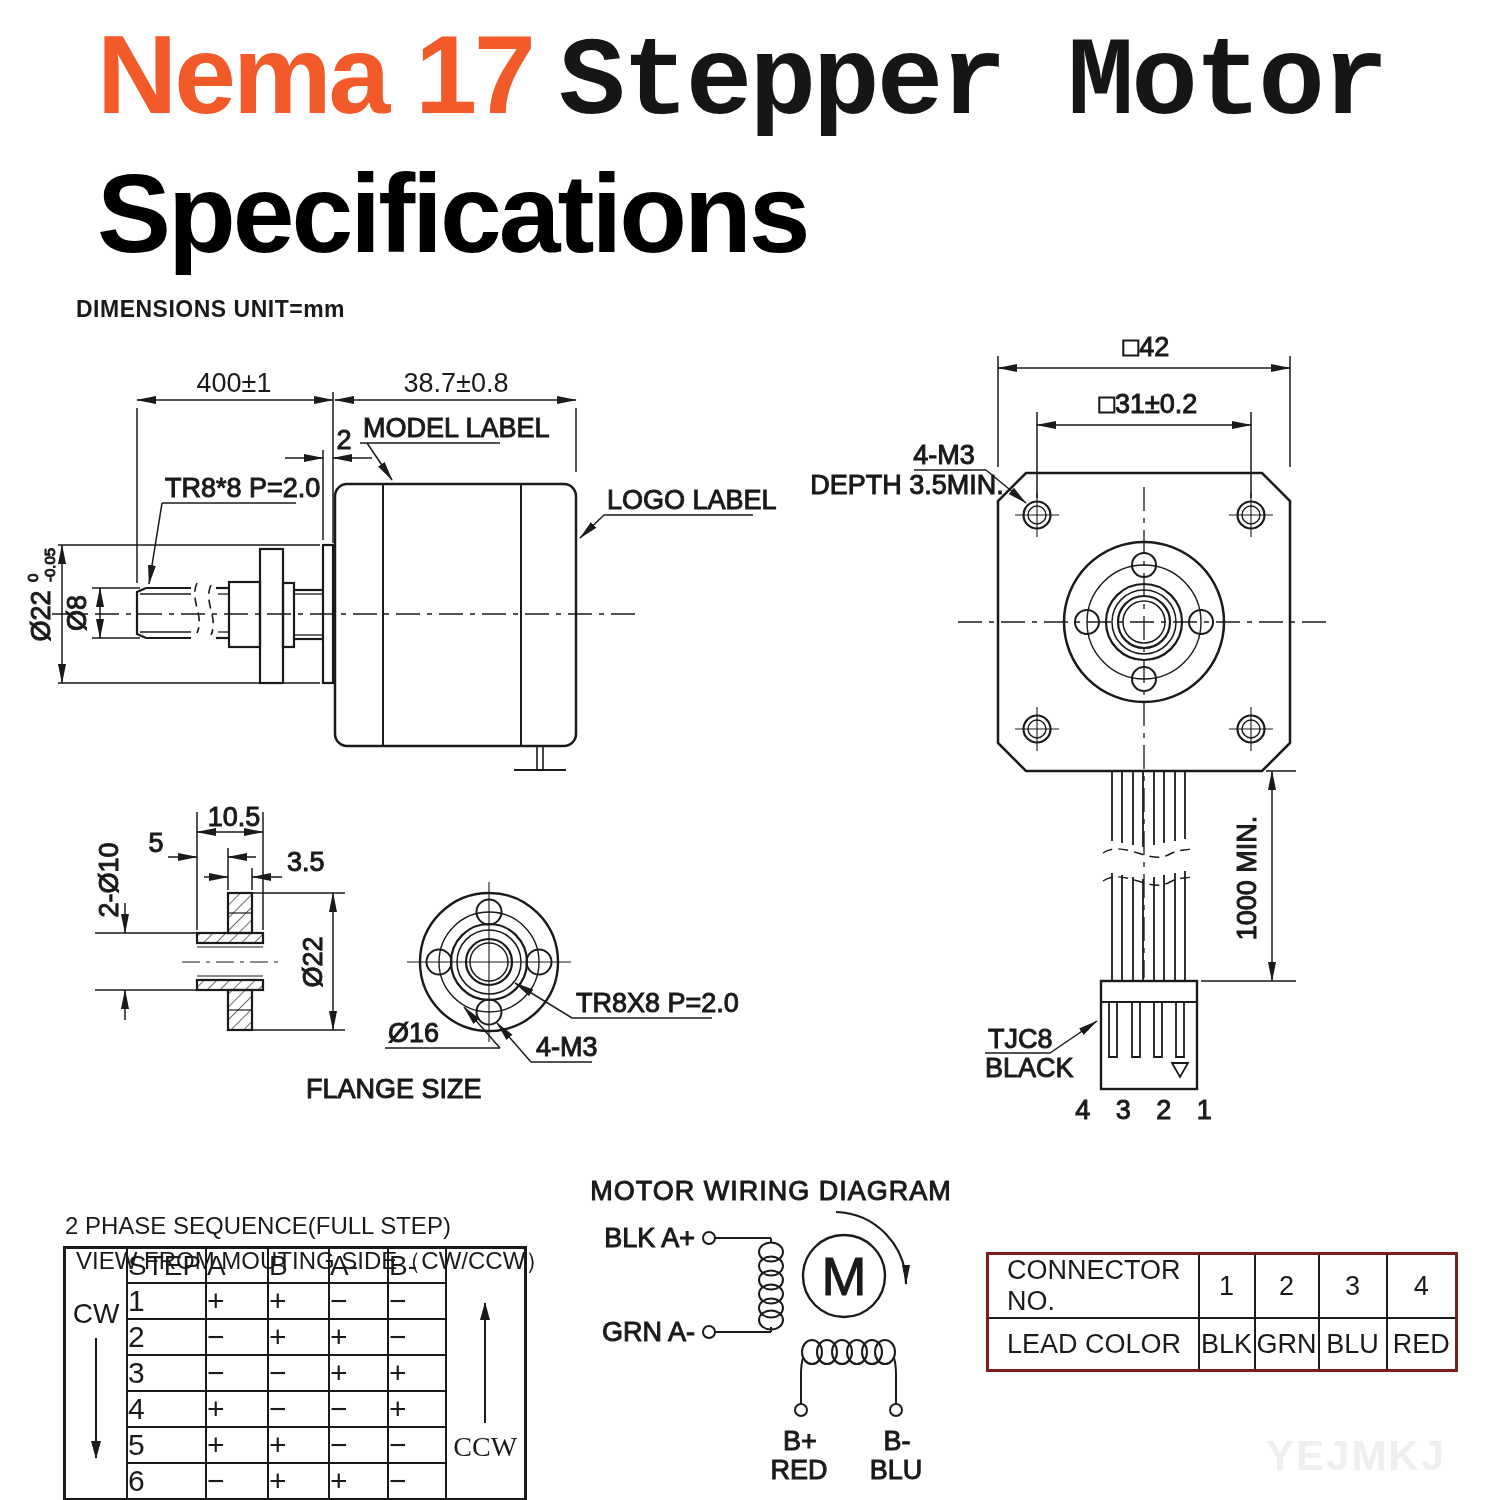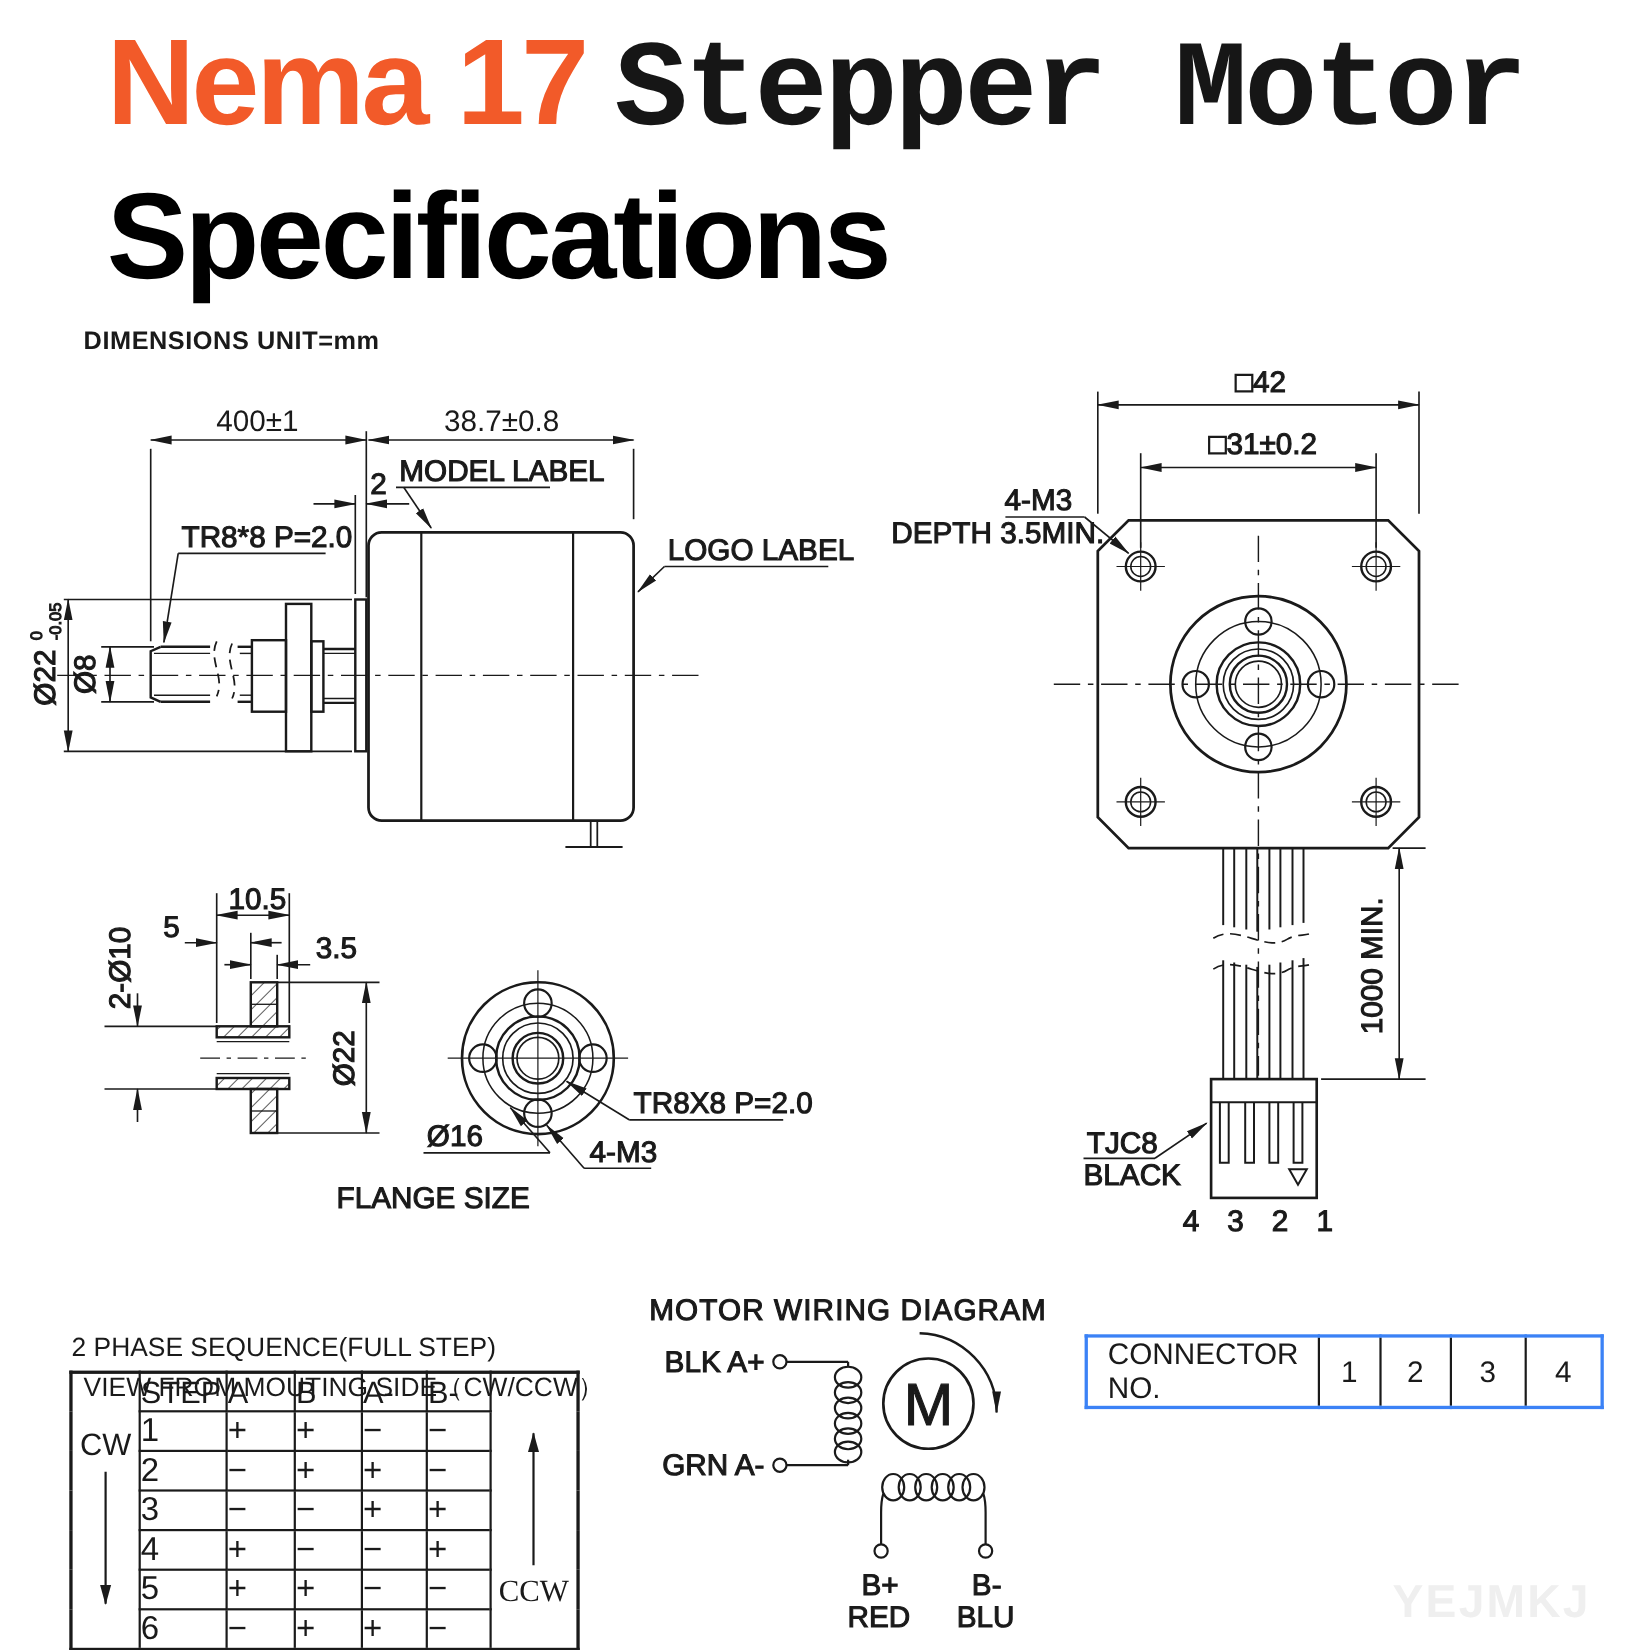--- a/index.html
+++ b/index.html
@@ -23,21 +23,21 @@
   #phase-title-2{left:76px;top:1209px;}
   #phase-table{position:absolute;left:63px;top:1246px;border-collapse:collapse;table-layout:fixed;}
   #phase-table td,#phase-table th{border:2px solid #1a1a1a;text-align:left;vertical-align:middle;
       font-size:28px;font-weight:400;padding:0;}
   #phase-table{border:3px solid #1a1a1a;}
   #phase-table .hrow th{height:33px;}
   #phase-table .drow td{height:30px;font-size:30px;}
   #phase-table .dir-cell{width:60px;}
   .dir-box{display:flex;flex-direction:column;align-items:center;justify-content:flex-start;height:100%;}
   
-  #conn-table{position:absolute;left:986px;top:1213px;border-collapse:collapse;table-layout:fixed;border:3px solid #3b82f6;}
+  #conn-table{position:absolute;left:986px;top:1252px;border-collapse:collapse;table-layout:fixed;border:3px solid #7f1d1d;}
   #conn-table td{border:2px solid #1a1a1a;font-size:27px;text-align:center;vertical-align:middle;padding:0;height:50px;}
   #conn-table td.lbl{text-align:left;padding-left:18px;}
   
   #watermark{position:absolute;left:1266px;top:1432px;font-size:42px;font-weight:700;
              color:#efefef;letter-spacing:2px;}
 </style>
 </head>
 <body>
 
 <div id="page">
@@ -510,17 +510,24 @@
         <col style="width:70px">
     </colgroup>
     <tbody>
         <tr>
       <td class="lbl">CONNECTOR NO.</td>
       <td>1</td>
       <td>2</td>
       <td>3</td>
       <td>4</td>
     </tr>
+    <tr>
+      <td class="lbl">LEAD COLOR</td>
+      <td>BLK</td>
+      <td>GRN</td>
+      <td>BLU</td>
+      <td>RED</td>
+    </tr>
   </tbody>
     </table>
 
   <div id="watermark">YEJMKJ</div>
 </div>
 
 </body></html>

